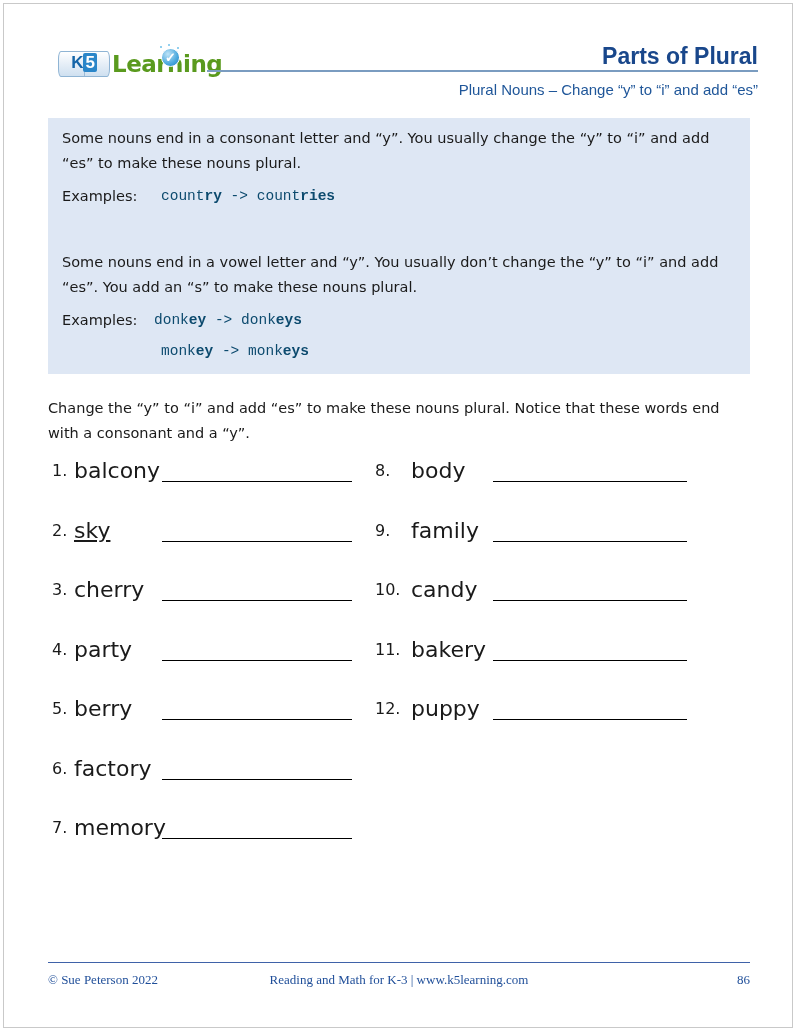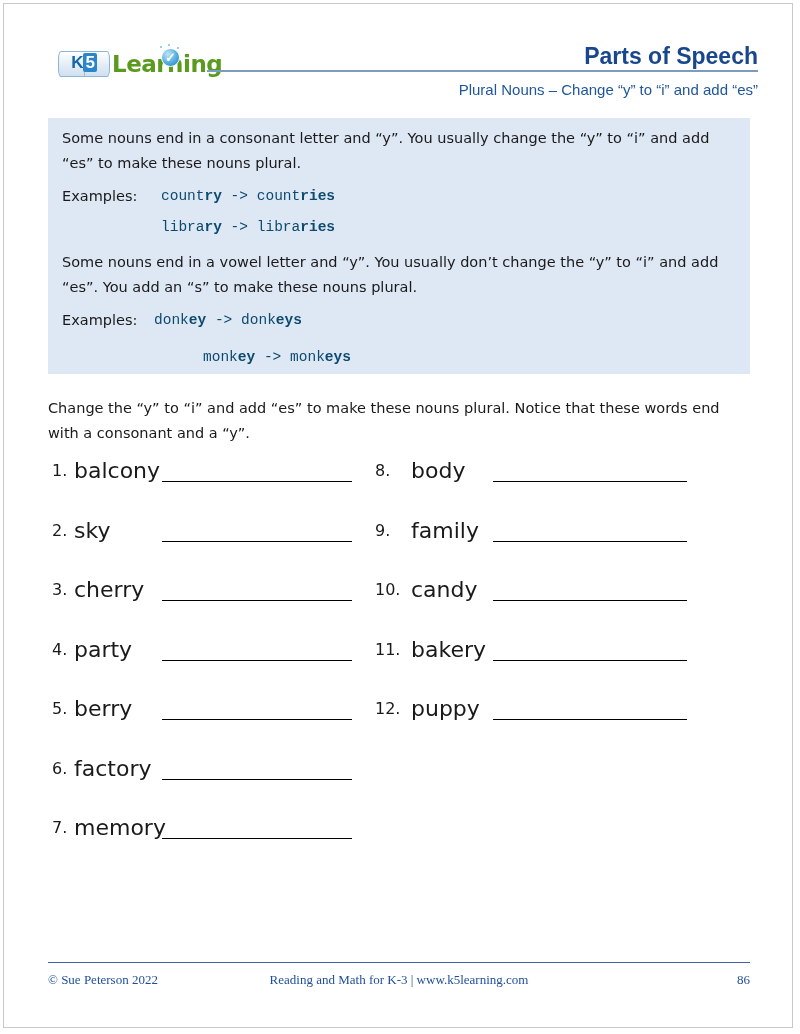--- a/index.html
+++ b/index.html
@@ -289,52 +289,51 @@
         <span class="spark" style="left:2px;  top:2px;"></span>
         <span class="spark" style="left:10px; top:0px;"></span>
         <span class="spark" style="left:19px; top:3px;"></span>
         <span class="circ"></span>
         <span class="chk">✓</span>
       </div>
     </div>
 
     <div class="header-rule"></div>
 
-    <div class="title">Parts of Speech</div>
+    <div class="title">Parts of Plural</div>
     <div class="subtitle">Plural Nouns – Change “y” to “i” and add “es”</div>
   </div>
 
   <div class="infobox">
 
     <div class="ib-para" style="top:8px;">Some nouns end in a consonant letter and “y”. You usually change the “y” to “i” and add “es” to make these nouns plural.</div>
 
     <div class="ib-ex-label" style="top:66px;">Examples:</div>
     <div class="ib-ex-text" style="left:113px; top:66px;"><span>count</span><b>ry</b><span> -&gt; count</span><b>ries</b></div>
 
-    <div class="ib-ex-text" style="left:113px; top:97px;"><span>libra</span><b>ry</b><span> -&gt; libra</span><b>ries</b></div>
 
     <div class="ib-para" style="top:132px;">Some nouns end in a vowel letter and “y”. You usually don’t change the “y” to “i” and add “es”. You add an “s” to make these nouns plural.</div>
 
     <div class="ib-ex-label" style="top:190px;">Examples:</div>
     <div class="ib-ex-text" style="left:106px; top:190px;"><span>donk</span><b>ey</b><span> -&gt; donk</span><b>eys</b></div>
 
-    <div class="ib-ex-text" style="left:113px; top:227px;margin-left:42px;"><span>monk</span><b>ey</b><span> -&gt; monk</span><b>eys</b></div>
+    <div class="ib-ex-text" style="left:113px; top:221px;"><span>monk</span><b>ey</b><span> -&gt; monk</span><b>eys</b></div>
   </div>
 
   <div class="directions">Change the “y” to “i” and add “es” to make these nouns plural. Notice that these words end with a consonant and a “y”.</div>
 
   <div class="ex-col left" id="col-left">
       <div class="ex-item">
         <span class="ex-num">1.</span>
         <span class="ex-word" style="left: 22px;">balcony</span>
         <span class="ex-blank" style="left: 110px; width: 190px;"></span>
       </div>
       <div class="ex-item">
         <span class="ex-num">2.</span>
-        <span class="ex-word" style="left: 22px;">sky</span>
+        <span class="ex-word" style="left: 22px; text-decoration: underline;">sky</span>
         <span class="ex-blank" style="left: 110px; width: 190px;"></span>
       </div>
       <div class="ex-item">
         <span class="ex-num">3.</span>
         <span class="ex-word" style="left: 22px;">cherry</span>
         <span class="ex-blank" style="left: 110px; width: 190px;"></span>
       </div>
       <div class="ex-item">
         <span class="ex-num">4.</span>
         <span class="ex-word" style="left: 22px;">party</span>

